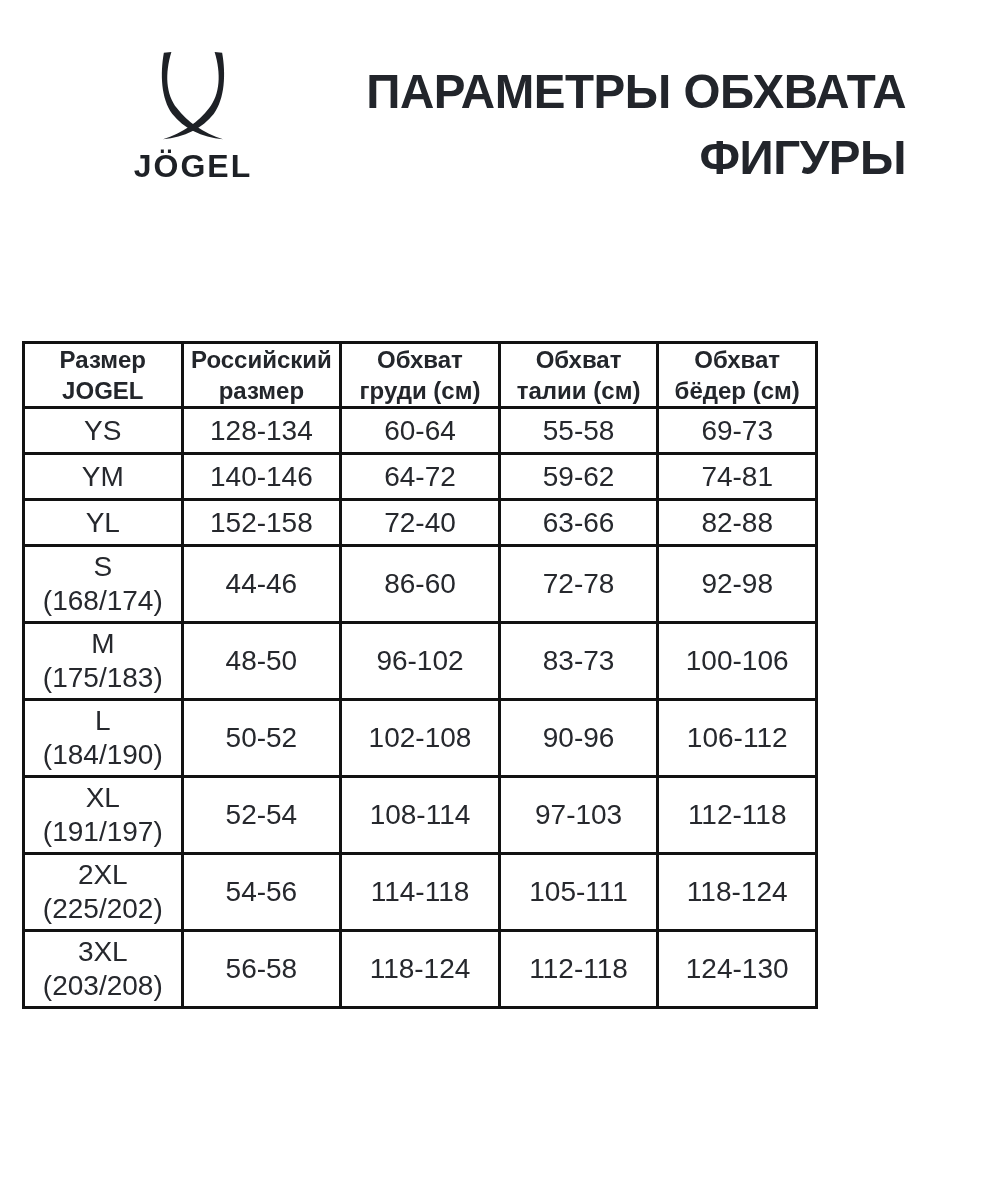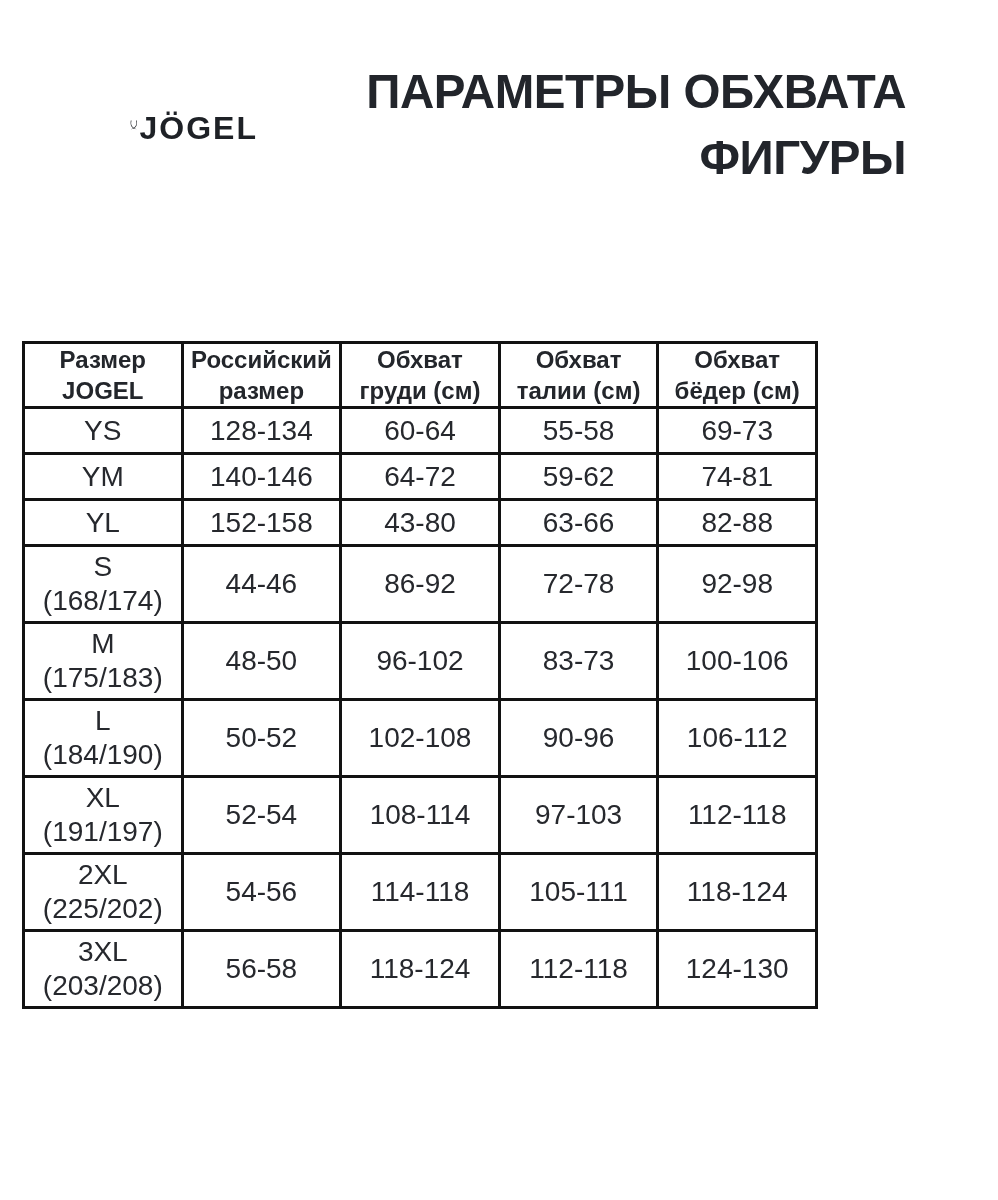--- a/index.html
+++ b/index.html
@@ -15,21 +15,21 @@
   }
 
   
   .logo {
     position: absolute;
     left: 128px;
     top: 50px;
     width: 130px;
     height: 150px;
     display: flex;
-    flex-direction: row;
+    flex-direction: column;
     align-items: center;
   }
   .logo svg { display: block; }
   .wordmark {
     margin-top: 5px;
     font-weight: bold;
     font-size: 32px;
     line-height: 34px;
     letter-spacing: 2px;
     color: #1e2126;
@@ -136,29 +136,29 @@
       <tr class="single">
         <td>YM</td>
         <td>140-146</td>
         <td>64-72</td>
         <td>59-62</td>
         <td>74-81</td>
       </tr>
       <tr class="single">
         <td>YL</td>
         <td>152-158</td>
-        <td>43-80</td>
+        <td>72-40</td>
         <td>63-66</td>
         <td>82-88</td>
       </tr>
       <tr class="double">
         <td>S
 (168/174)</td>
         <td>44-46</td>
-        <td>86-92</td>
+        <td>86-60</td>
         <td>72-78</td>
         <td>92-98</td>
       </tr>
       <tr class="double">
         <td>M
 (175/183)</td>
         <td>48-50</td>
         <td>96-102</td>
         <td>83-73</td>
         <td>100-106</td>

